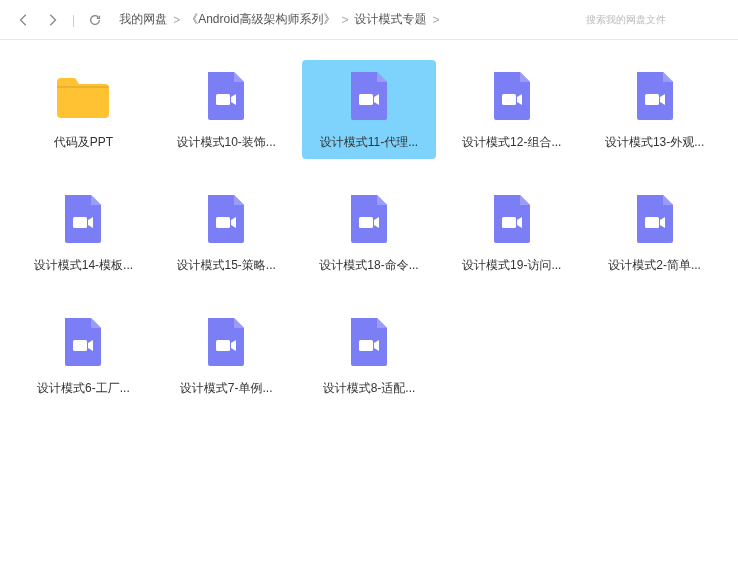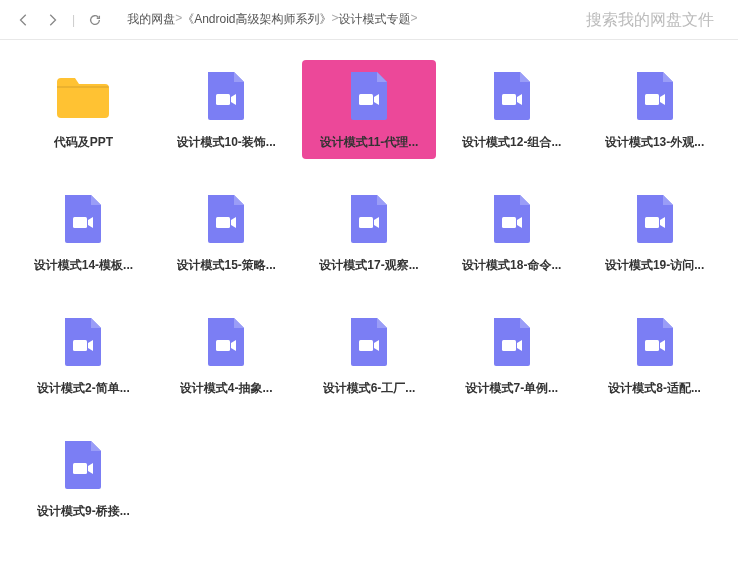--- a/index.html
+++ b/index.html
@@ -24,54 +24,54 @@
       height: 24px;
       display: flex;
       align-items: center;
       justify-content: center;
       cursor: pointer;
       color: #666;
     }
     .nav-btn svg { width: 14px; height: 14px; }
     .breadcrumb {
       display: flex;
-      align-items: flex-start;
-      margin-left: 16px;
+      align-items: center;
+      margin-left: 8px;
       color: #555;
+      gap: 6px;
       flex: 1;
       overflow: hidden;
     }
     .crumb { cursor: pointer; white-space: nowrap; }
     .crumb-sep { color: #aaa; }
     .search {
       width: 140px;
       height: 24px;
       border: none;
-      font-size: 16px;
+      font-size: 10px;
       color: #3b82f6;
       outline: none;
     }
     .search::placeholder { color: #bbb; }
     .file-grid {
       display: grid;
       grid-template-columns: repeat(5, 1fr);
       padding: 20px 16px;
       gap: 24px 8px;
-      font-weight: bold;
     }
     .file-item {
       display: flex;
       flex-direction: column;
       align-items: center;
       cursor: pointer;
       padding: 8px 4px;
       border-radius: 4px;
     }
     .file-item.selected {
-      background: #ec4899;
+      background: #7dd3fc;
     }
     .file-icon {
       width: 56px;
       height: 56px;
       display: flex;
       align-items: center;
       justify-content: center;
       margin-bottom: 10px;
     }
     .file-label {
@@ -195,31 +195,20 @@
     </div>
     <div class="file-item">
       <div class="file-icon">
         <svg class="video-svg" viewBox="0 0 44 52">
     <path d="M4 2 L30 2 L40 12 L40 48 Q40 50 38 50 L6 50 Q4 50 4 48 Z" fill="#7b7ef4"></path>
     <path d="M30 2 L30 12 L40 12 Z" fill="#9a9df7"></path>
     <rect x="12" y="24" width="14" height="11" rx="1.5" fill="#fff"></rect>
     <path d="M27 27 L32 24 L32 35 L27 32 Z" fill="#fff"></path>
   </svg>
       </div>
-      <div class="file-label">设计模式17-观察...</div>
-    </div>
-    <div class="file-item">
-      <div class="file-icon">
-        <svg class="video-svg" viewBox="0 0 44 52">
-    <path d="M4 2 L30 2 L40 12 L40 48 Q40 50 38 50 L6 50 Q4 50 4 48 Z" fill="#7b7ef4"></path>
-    <path d="M30 2 L30 12 L40 12 Z" fill="#9a9df7"></path>
-    <rect x="12" y="24" width="14" height="11" rx="1.5" fill="#fff"></rect>
-    <path d="M27 27 L32 24 L32 35 L27 32 Z" fill="#fff"></path>
-  </svg>
-      </div>
       <div class="file-label">设计模式18-命令...</div>
     </div>
     <div class="file-item">
       <div class="file-icon">
         <svg class="video-svg" viewBox="0 0 44 52">
     <path d="M4 2 L30 2 L40 12 L40 48 Q40 50 38 50 L6 50 Q4 50 4 48 Z" fill="#7b7ef4"></path>
     <path d="M30 2 L30 12 L40 12 Z" fill="#9a9df7"></path>
     <rect x="12" y="24" width="14" height="11" rx="1.5" fill="#fff"></rect>
     <path d="M27 27 L32 24 L32 35 L27 32 Z" fill="#fff"></path>
   </svg>
@@ -239,31 +228,20 @@
     </div>
     <div class="file-item">
       <div class="file-icon">
         <svg class="video-svg" viewBox="0 0 44 52">
     <path d="M4 2 L30 2 L40 12 L40 48 Q40 50 38 50 L6 50 Q4 50 4 48 Z" fill="#7b7ef4"></path>
     <path d="M30 2 L30 12 L40 12 Z" fill="#9a9df7"></path>
     <rect x="12" y="24" width="14" height="11" rx="1.5" fill="#fff"></rect>
     <path d="M27 27 L32 24 L32 35 L27 32 Z" fill="#fff"></path>
   </svg>
       </div>
-      <div class="file-label">设计模式4-抽象...</div>
-    </div>
-    <div class="file-item">
-      <div class="file-icon">
-        <svg class="video-svg" viewBox="0 0 44 52">
-    <path d="M4 2 L30 2 L40 12 L40 48 Q40 50 38 50 L6 50 Q4 50 4 48 Z" fill="#7b7ef4"></path>
-    <path d="M30 2 L30 12 L40 12 Z" fill="#9a9df7"></path>
-    <rect x="12" y="24" width="14" height="11" rx="1.5" fill="#fff"></rect>
-    <path d="M27 27 L32 24 L32 35 L27 32 Z" fill="#fff"></path>
-  </svg>
-      </div>
       <div class="file-label">设计模式6-工厂...</div>
     </div>
     <div class="file-item">
       <div class="file-icon">
         <svg class="video-svg" viewBox="0 0 44 52">
     <path d="M4 2 L30 2 L40 12 L40 48 Q40 50 38 50 L6 50 Q4 50 4 48 Z" fill="#7b7ef4"></path>
     <path d="M30 2 L30 12 L40 12 Z" fill="#9a9df7"></path>
     <rect x="12" y="24" width="14" height="11" rx="1.5" fill="#fff"></rect>
     <path d="M27 27 L32 24 L32 35 L27 32 Z" fill="#fff"></path>
   </svg>
@@ -273,25 +251,14 @@
     <div class="file-item">
       <div class="file-icon">
         <svg class="video-svg" viewBox="0 0 44 52">
     <path d="M4 2 L30 2 L40 12 L40 48 Q40 50 38 50 L6 50 Q4 50 4 48 Z" fill="#7b7ef4"></path>
     <path d="M30 2 L30 12 L40 12 Z" fill="#9a9df7"></path>
     <rect x="12" y="24" width="14" height="11" rx="1.5" fill="#fff"></rect>
     <path d="M27 27 L32 24 L32 35 L27 32 Z" fill="#fff"></path>
   </svg>
       </div>
       <div class="file-label">设计模式8-适配...</div>
-    </div>
-    <div class="file-item">
-      <div class="file-icon">
-        <svg class="video-svg" viewBox="0 0 44 52">
-    <path d="M4 2 L30 2 L40 12 L40 48 Q40 50 38 50 L6 50 Q4 50 4 48 Z" fill="#7b7ef4"></path>
-    <path d="M30 2 L30 12 L40 12 Z" fill="#9a9df7"></path>
-    <rect x="12" y="24" width="14" height="11" rx="1.5" fill="#fff"></rect>
-    <path d="M27 27 L32 24 L32 35 L27 32 Z" fill="#fff"></path>
-  </svg>
-      </div>
-      <div class="file-label">设计模式9-桥接...</div>
     </div>
   </div>
 
 </body></html>

